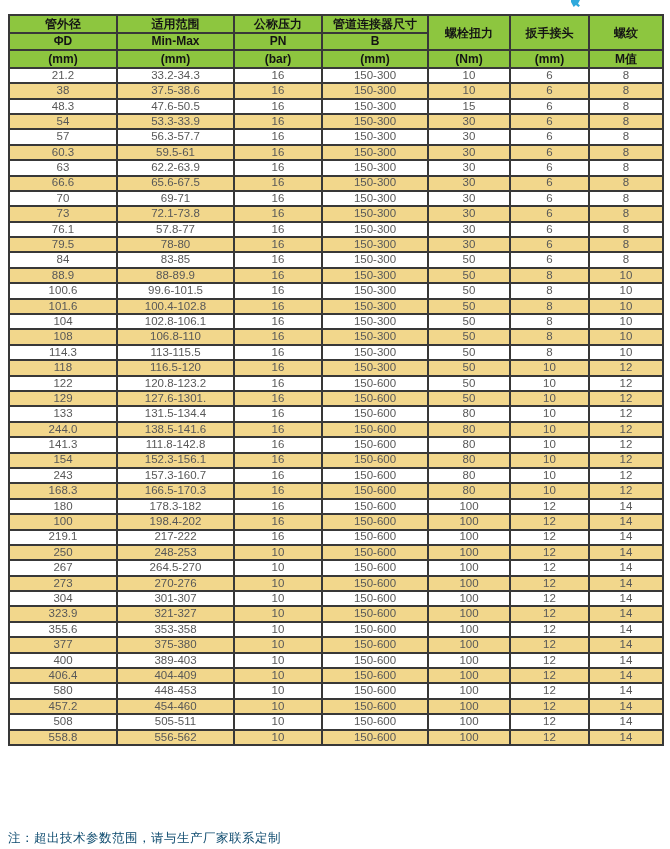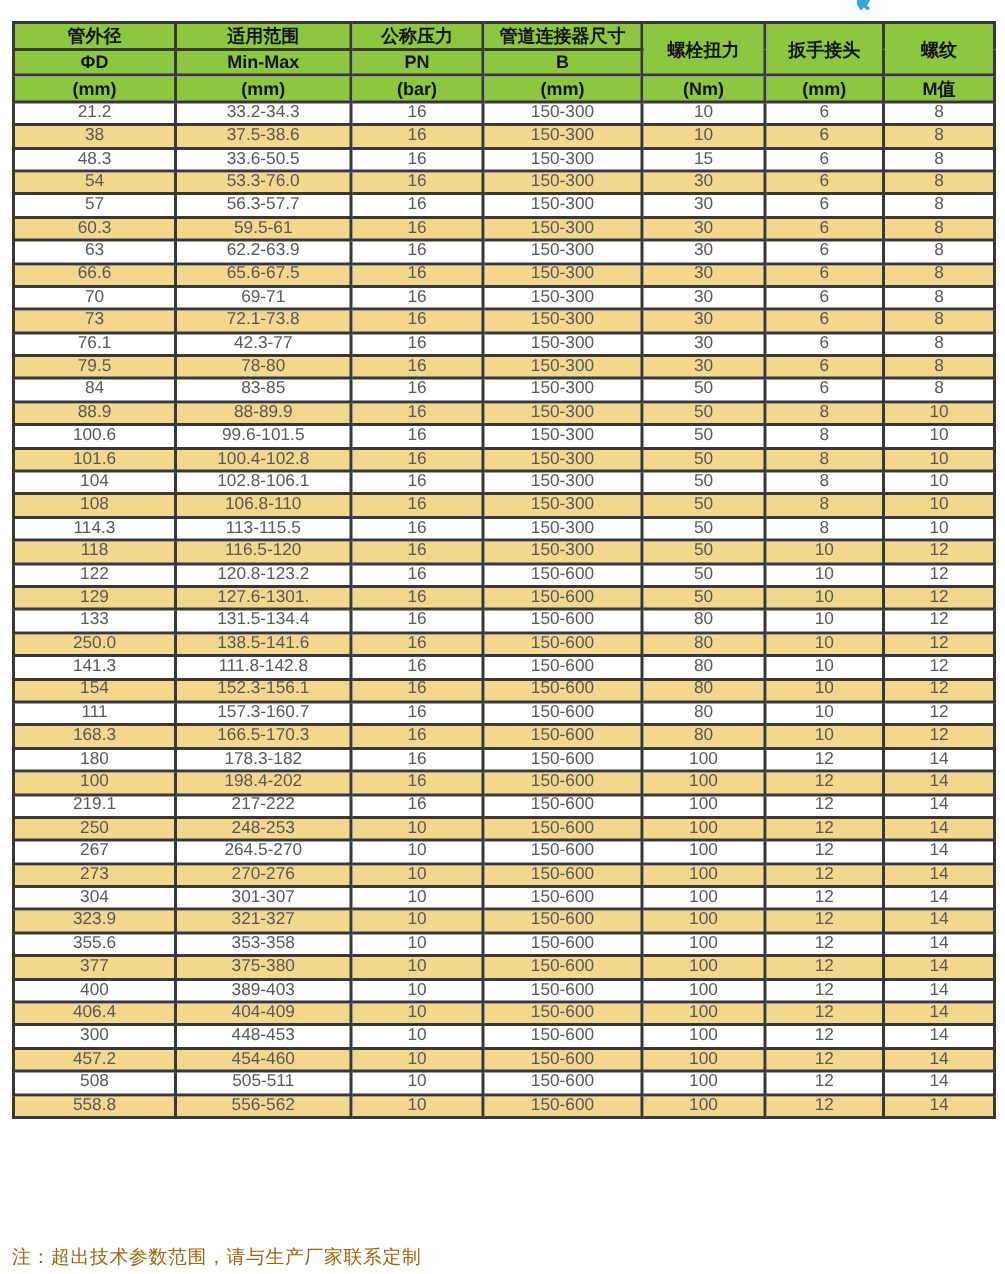--- a/index.html
+++ b/index.html
@@ -58,21 +58,21 @@
     line-height: 1;
   }
   table.spec tbody tr:nth-child(even) td {
     background: #F2D78C;
   }
   .footnote {
     position: absolute;
     left: 8px;
     top: 830px;
     font-size: 12.5px;
-    color: #a16207;
+    color: #0c4a6e;
     letter-spacing: 0.5px;
   }
 </style>
 </head>
 <body>
 
 <div class="page">
 
   <span class="blue-mark"></span>
 
@@ -126,30 +126,30 @@
           <td>38</td>
           <td>37.5-38.6</td>
           <td>16</td>
           <td>150-300</td>
           <td>10</td>
           <td>6</td>
           <td>8</td>
         </tr>
         <tr>
           <td>48.3</td>
-          <td>33.6-50.5</td>
+          <td>47.6-50.5</td>
           <td>16</td>
           <td>150-300</td>
           <td>15</td>
           <td>6</td>
           <td>8</td>
         </tr>
         <tr>
           <td>54</td>
-          <td>53.3-76.0</td>
+          <td>53.3-33.9</td>
           <td>16</td>
           <td>150-300</td>
           <td>30</td>
           <td>6</td>
           <td>8</td>
         </tr>
         <tr>
           <td>57</td>
           <td>56.3-57.7</td>
           <td>16</td>
@@ -198,21 +198,21 @@
           <td>73</td>
           <td>72.1-73.8</td>
           <td>16</td>
           <td>150-300</td>
           <td>30</td>
           <td>6</td>
           <td>8</td>
         </tr>
         <tr>
           <td>76.1</td>
-          <td>42.3-77</td>
+          <td>57.8-77</td>
           <td>16</td>
           <td>150-300</td>
           <td>30</td>
           <td>6</td>
           <td>8</td>
         </tr>
         <tr>
           <td>79.5</td>
           <td>78-80</td>
           <td>16</td>
@@ -314,21 +314,21 @@
         <tr>
           <td>133</td>
           <td>131.5-134.4</td>
           <td>16</td>
           <td>150-600</td>
           <td>80</td>
           <td>10</td>
           <td>12</td>
         </tr>
         <tr>
-          <td>250.0</td>
+          <td>244.0</td>
           <td>138.5-141.6</td>
           <td>16</td>
           <td>150-600</td>
           <td>80</td>
           <td>10</td>
           <td>12</td>
         </tr>
         <tr>
           <td>141.3</td>
           <td>111.8-142.8</td>
@@ -341,21 +341,21 @@
         <tr>
           <td>154</td>
           <td>152.3-156.1</td>
           <td>16</td>
           <td>150-600</td>
           <td>80</td>
           <td>10</td>
           <td>12</td>
         </tr>
         <tr>
-          <td>111</td>
+          <td>243</td>
           <td>157.3-160.7</td>
           <td>16</td>
           <td>150-600</td>
           <td>80</td>
           <td>10</td>
           <td>12</td>
         </tr>
         <tr>
           <td>168.3</td>
           <td>166.5-170.3</td>
@@ -467,21 +467,21 @@
         <tr>
           <td>406.4</td>
           <td>404-409</td>
           <td>10</td>
           <td>150-600</td>
           <td>100</td>
           <td>12</td>
           <td>14</td>
         </tr>
         <tr>
-          <td>300</td>
+          <td>580</td>
           <td>448-453</td>
           <td>10</td>
           <td>150-600</td>
           <td>100</td>
           <td>12</td>
           <td>14</td>
         </tr>
         <tr>
           <td>457.2</td>
           <td>454-460</td>

